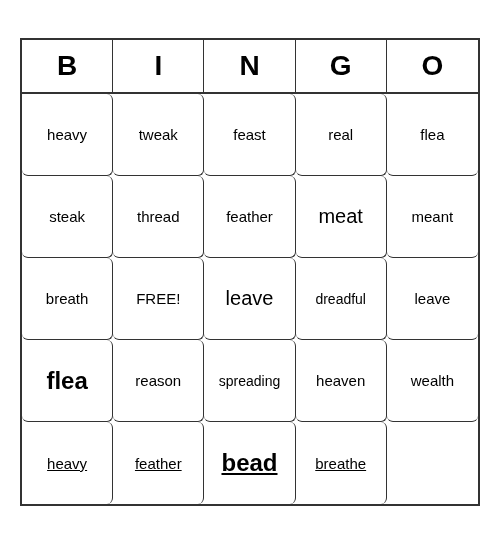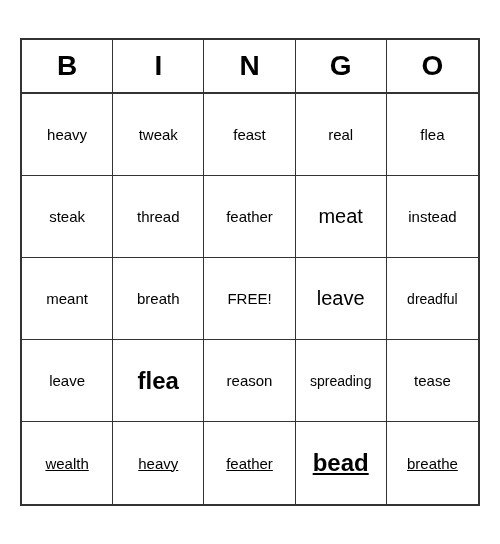--- a/index.html
+++ b/index.html
@@ -40,20 +40,21 @@
     .cell {
       display: flex;
       justify-content: center;
       align-items: center;
       text-align: center;
       border-right: 1px solid #333;
       border-bottom: 1px solid #333;
       min-height: 82px;
       padding: 6px 8px;
       font-size: 15px;
+      border-radius: 6px;
     }
     .cell:nth-child(5n) { border-right: none; }
     .cell:nth-child(n+21) { border-bottom: none; text-decoration: underline; }
     .cell.large { font-size: 20px; font-weight: normal; }
     .cell.xlarge { font-size: 24px; font-weight: bold; }
     .cell.small { font-size: 14px; }
   </style>
 </head>
 <body>
 
@@ -68,30 +69,29 @@
   <div class="bingo-grid">
   <div class="cell">heavy</div>
       <div class="cell">tweak</div>
       <div class="cell">feast</div>
       <div class="cell">real</div>
       <div class="cell">flea</div>
       <div class="cell">steak</div>
       <div class="cell">thread</div>
       <div class="cell">feather</div>
       <div class="cell large">meat</div>
-      <div class="cell">instead</div>
       <div class="cell">meant</div>
       <div class="cell">breath</div>
       <div class="cell">FREE!</div>
       <div class="cell large">leave</div>
       <div class="cell small">dreadful</div>
       <div class="cell">leave</div>
       <div class="cell xlarge">flea</div>
       <div class="cell">reason</div>
       <div class="cell small">spreading</div>
-      <div class="cell">tease</div>
+      <div class="cell">heaven</div>
       <div class="cell">wealth</div>
       <div class="cell">heavy</div>
       <div class="cell">feather</div>
       <div class="cell xlarge">bead</div>
       <div class="cell">breathe</div>
     </div>
 </div>
 
 </body></html>

